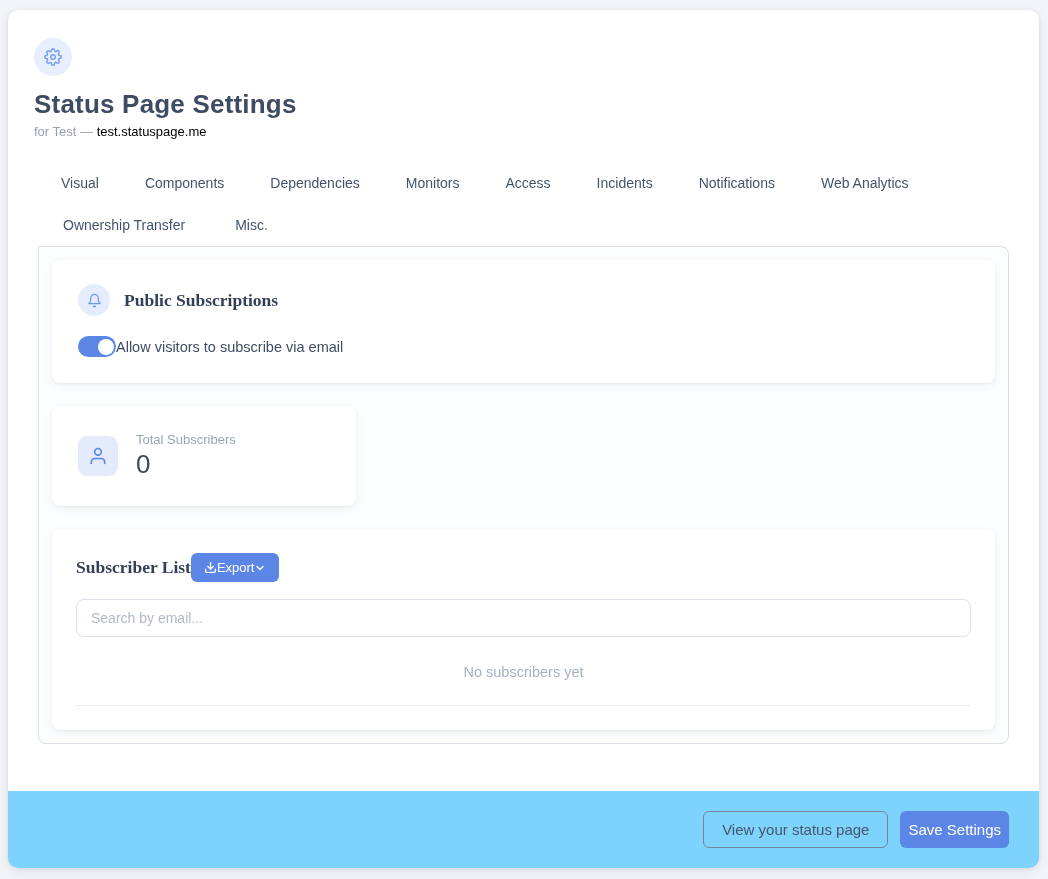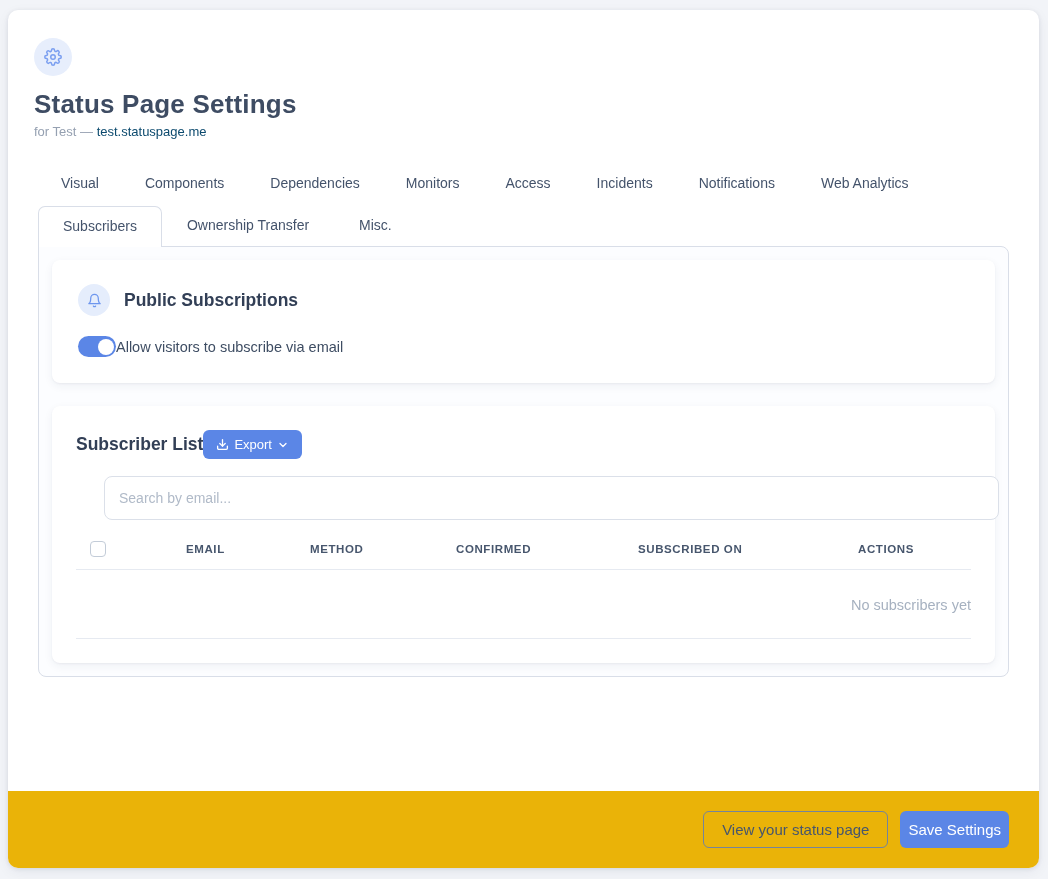--- a/index.html
+++ b/index.html
@@ -22,21 +22,21 @@
   
   .header { display:flex; gap:13px; padding:24px 30px 0 26px;flex-direction:column; }
   .gear-circle {
     width:38px; height:38px; border-radius:50%;
     background:#e7eefc; display:flex; align-items:center; justify-content:center;
     margin-top:4px; flex:none;
   }
   .gear-circle svg { width:18px; height:18px; stroke:#7b9ff0; }
   h1 { font-size:26px; font-weight:700; color:#3e4c63; letter-spacing:.2px; }
   .subtitle { margin-top:4px; font-size:13px; color:#95a0b1; }
-  .subtitle a { color:#0c4a6e; text-decoration:none; font-weight:500; }
+  .subtitle a { color:#000000; text-decoration:none; font-weight:500; }
   
   .tabs { margin-top:26px; padding:0 30px; }
   .tabs-row { display:flex; }
   .tab {
     padding:9px 22px 13px; font-size:14px; color:#44536b;
     cursor:pointer; white-space:nowrap; border:1px solid transparent;
   }
   .tabs-row2 .tab { padding:11px 24px 12px; }
   .tab.active {
     background:#fff;
@@ -57,21 +57,21 @@
     background:#fff; border-radius:8px;
     box-shadow:0 1px 2px rgba(30,45,80,.05), 0 3px 10px rgba(30,45,80,.06);
   }
   .card-pubsub { padding:24px 26px 26px; }
   .heading-row { display:flex; align-items:center; gap:14px; }
   .bell-circle {
     width:32px; height:32px; border-radius:50%; background:#e5edfc;
     display:flex; align-items:center; justify-content:center; flex:none;
   }
   .bell-circle svg { width:15px; height:15px; stroke:#6d96ee; }
-  h2 { font-size:17.5px; font-weight:700; color:#323f56; }
+  h2 { font-size:17.5px; font-weight:700; color:#323f56;font-family:Liberation Serif, serif; }
   .toggle-row { display:flex; align-items:center; margin-top:20px; }
   .toggle {
     width:38px; height:21px; border-radius:11px; background:#5b86e6;
     position:relative; flex:none; cursor:pointer;
   }
   .toggle .knob {
     position:absolute; top:2.5px; right:2.5px; width:16px; height:16px;
     border-radius:50%; background:#fff;
   }
   .toggle-label { font-size:14.5px; color:#3e4d63; }
@@ -85,58 +85,58 @@
     width:40px; height:40px; border-radius:9px; background:#e2eafb;
     display:flex; align-items:center; justify-content:center; flex:none;
   }
   .stat-icon svg { width:20px; height:20px; stroke:#5b86e6; }
   .stat-label { font-size:13px; color:#9aa6b6; }
   .stat-value { font-size:26px; color:#3c4a5f; font-weight:500; margin-top:2px; }
   
   .card-subs { margin-top:23px; padding:24px 24px 24px; }
   .subs-title-row { display:flex; align-items:center; }
   .export-btn {
-    display:flex; align-items:center; gap:5px;
+    display:flex; align-items:center; 
     background:#5b86e6; color:#fff; border:none; cursor:pointer;
     padding:7px 13px; border-radius:6px; font-size:13px;
     font-family:inherit;
   }
   .export-btn svg { stroke:#fff; }
   .search-input {
-    margin-top:17px; width:100%; height:44px;
+    margin-top:17px; width:100%; height:38px;
     border:1px solid #dbe0e9; border-radius:8px;
     padding:0 14px; font-size:14px; color:#3e4d63;
-    font-family:inherit; outline:none; background:#fff;margin-left:28px;
+    font-family:inherit; outline:none; background:#fff;
   }
   .search-input::placeholder { color:#b0bac8; }
   .table-header {
     margin-top:21px;
     display:grid;
     grid-template-columns:110px 124px 146px 182px 220px 1fr;
     align-items:center;
     padding-bottom:12px;
     border-bottom:1px solid #e6eaf1;
   }
   .th {
     font-size:11.5px; font-weight:700; letter-spacing:.6px;
     color:#47566d; text-transform:uppercase;
   }
   .checkbox {
     width:16px; height:16px; margin-left:14px;
     border:1.5px solid #c3ccd8; border-radius:4px; background:#fff; cursor:pointer;
   }
   .empty-row {
-    padding:27px 0 25px; text-align:right;
+    padding:27px 0 25px; text-align:center;
     font-size:14.5px; color:#a6b1c0;
     border-bottom:1px solid #e6eaf1;
   }
   
   .card-footer {
     margin-top:auto;
-    background:#eab308;
+    background:#7dd3fc;
     padding:20px 30px;
     display:flex; justify-content:flex-end; gap:12px;
   }
   .view-btn {
     background:transparent; border:1px solid #75849b; border-radius:6px;
     padding:9px 18px; font-size:15px; color:#47566d; cursor:pointer;
     font-family:inherit;
   }
   .save-btn {
     background:#5b86e6; border:none; border-radius:6px;
@@ -167,21 +167,20 @@
       <div class="tab">Visual</div>
       <div class="tab">Components</div>
       <div class="tab">Dependencies</div>
       <div class="tab">Monitors</div>
       <div class="tab">Access</div>
       <div class="tab">Incidents</div>
       <div class="tab">Notifications</div>
       <div class="tab">Web Analytics</div>
     </div>
     <div class="tabs-row tabs-row2">
-      <div class="tab active">Subscribers</div>
       <div class="tab">Ownership Transfer</div>
       <div class="tab">Misc.</div>
     </div>
   </div>
 
   <div class="panel">
 
     <div class="inner-card card-pubsub">
       <div class="heading-row">
         <div class="bell-circle">
@@ -193,49 +192,51 @@
         <h2>Public Subscriptions</h2>
       </div>
       <div class="toggle-row">
         <div class="toggle">
             <div class="knob"></div>
           </div>
         <div class="toggle-label">Allow visitors to subscribe via email</div>
       </div>
     </div>
 
+    <div class="inner-card card-stats">
+      <div class="stat-icon">
+        <svg viewBox="0 0 24 24" fill="none" stroke-width="2" stroke-linecap="round" stroke-linejoin="round">
+          <path d="M20 21v-2a4 4 0 0 0-4-4H8a4 4 0 0 0-4 4v2"></path>
+          <circle cx="12" cy="7" r="4"></circle>
+        </svg>
+      </div>
+      <div>
+        <div class="stat-label">Total Subscribers</div>
+        <div class="stat-value">0</div>
+      </div>
+    </div>
 
     <div class="inner-card card-subs">
       <div class="subs-title-row">
         <h2>Subscriber List</h2>
         <button class="export-btn">
           <svg width="13" height="13" viewBox="0 0 24 24" fill="none" stroke-width="2.4" stroke-linecap="round" stroke-linejoin="round">
             <path d="M21 15v4a2 2 0 0 1-2 2H5a2 2 0 0 1-2-2v-4"></path>
             <polyline points="7 10 12 15 17 10"></polyline>
             <line x1="12" y1="3" x2="12" y2="15"></line>
           </svg>
           <span>Export</span>
           <svg width="12" height="12" viewBox="0 0 24 24" fill="none" stroke-width="2.6" stroke-linecap="round" stroke-linejoin="round">
             <polyline points="6 9 12 15 18 9"></polyline>
           </svg>
         </button>
       </div>
 
       <input class="search-input" type="text" placeholder="Search by email..." style="">
 
-      <div class="table-header">
-        <div>
-            <div class="checkbox"></div>
-          </div>
-        <div class="th">EMAIL</div>
-        <div class="th">METHOD</div>
-        <div class="th">CONFIRMED</div>
-        <div class="th">SUBSCRIBED ON</div>
-        <div class="th">ACTIONS</div>
-      </div>
 
       <div class="empty-row">No subscribers yet</div>
     </div>
 
   </div>
 
   <div class="card-footer">
     <button class="view-btn">View your status page</button>
     <button class="save-btn">Save Settings</button>
   </div>

